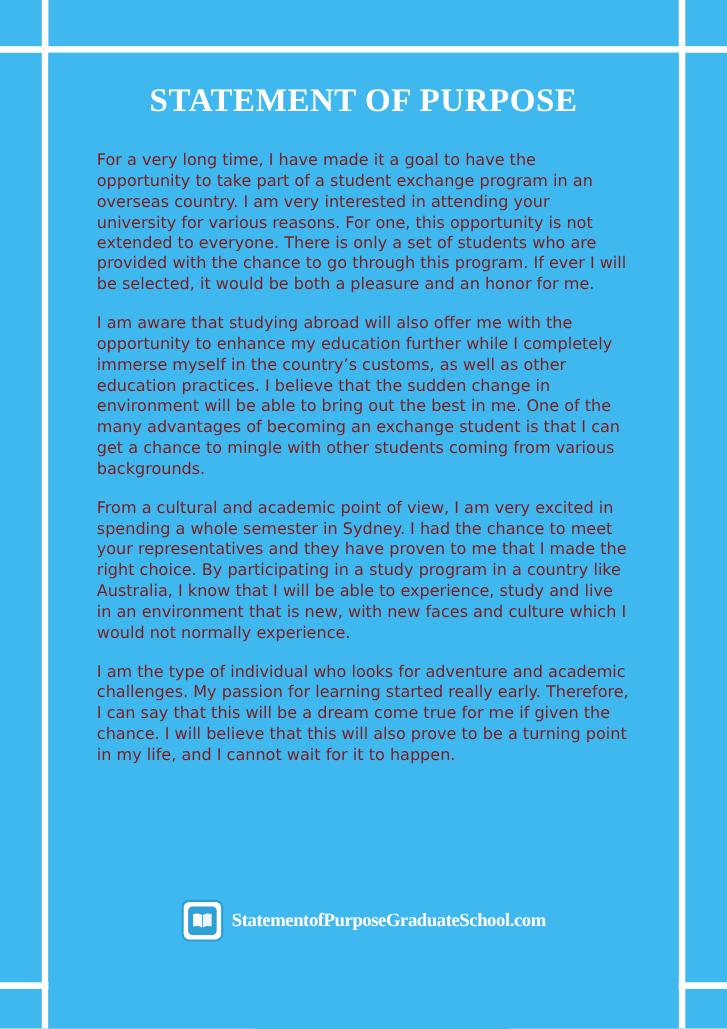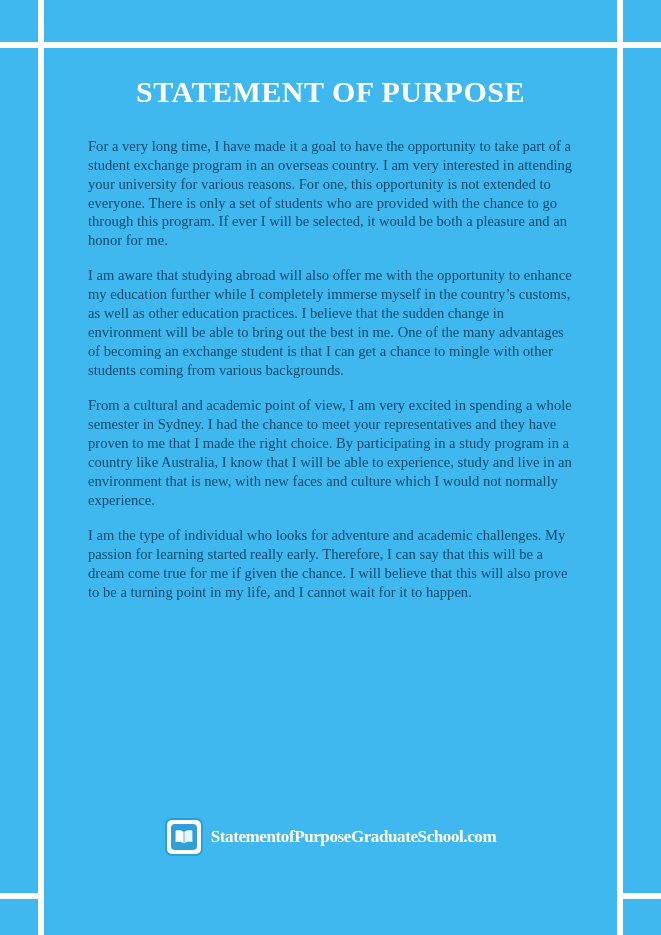--- a/index.html
+++ b/index.html
@@ -57,26 +57,25 @@
     line-height: 1.22;
     text-align: center;
     letter-spacing: 0.5px;
     margin: 0 0 26px 0;
   }
   .title .line {
     display: block;
     white-space: nowrap;
   }
   .para {
-    color: #0c4a6e;
+    color: #7f1d1d;
     font-size: 14.6px;
     line-height: 1.30;
     margin: 0 0 16px 0;
     text-align: left;
-    font-family: Liberation Serif, serif;
   }
   .para:last-of-type { margin-bottom: 0; }
 
   .footer {
     position: absolute;
     left: 0;
     right: 0;
     top: 770px;
     display: flex;
     align-items: center;

